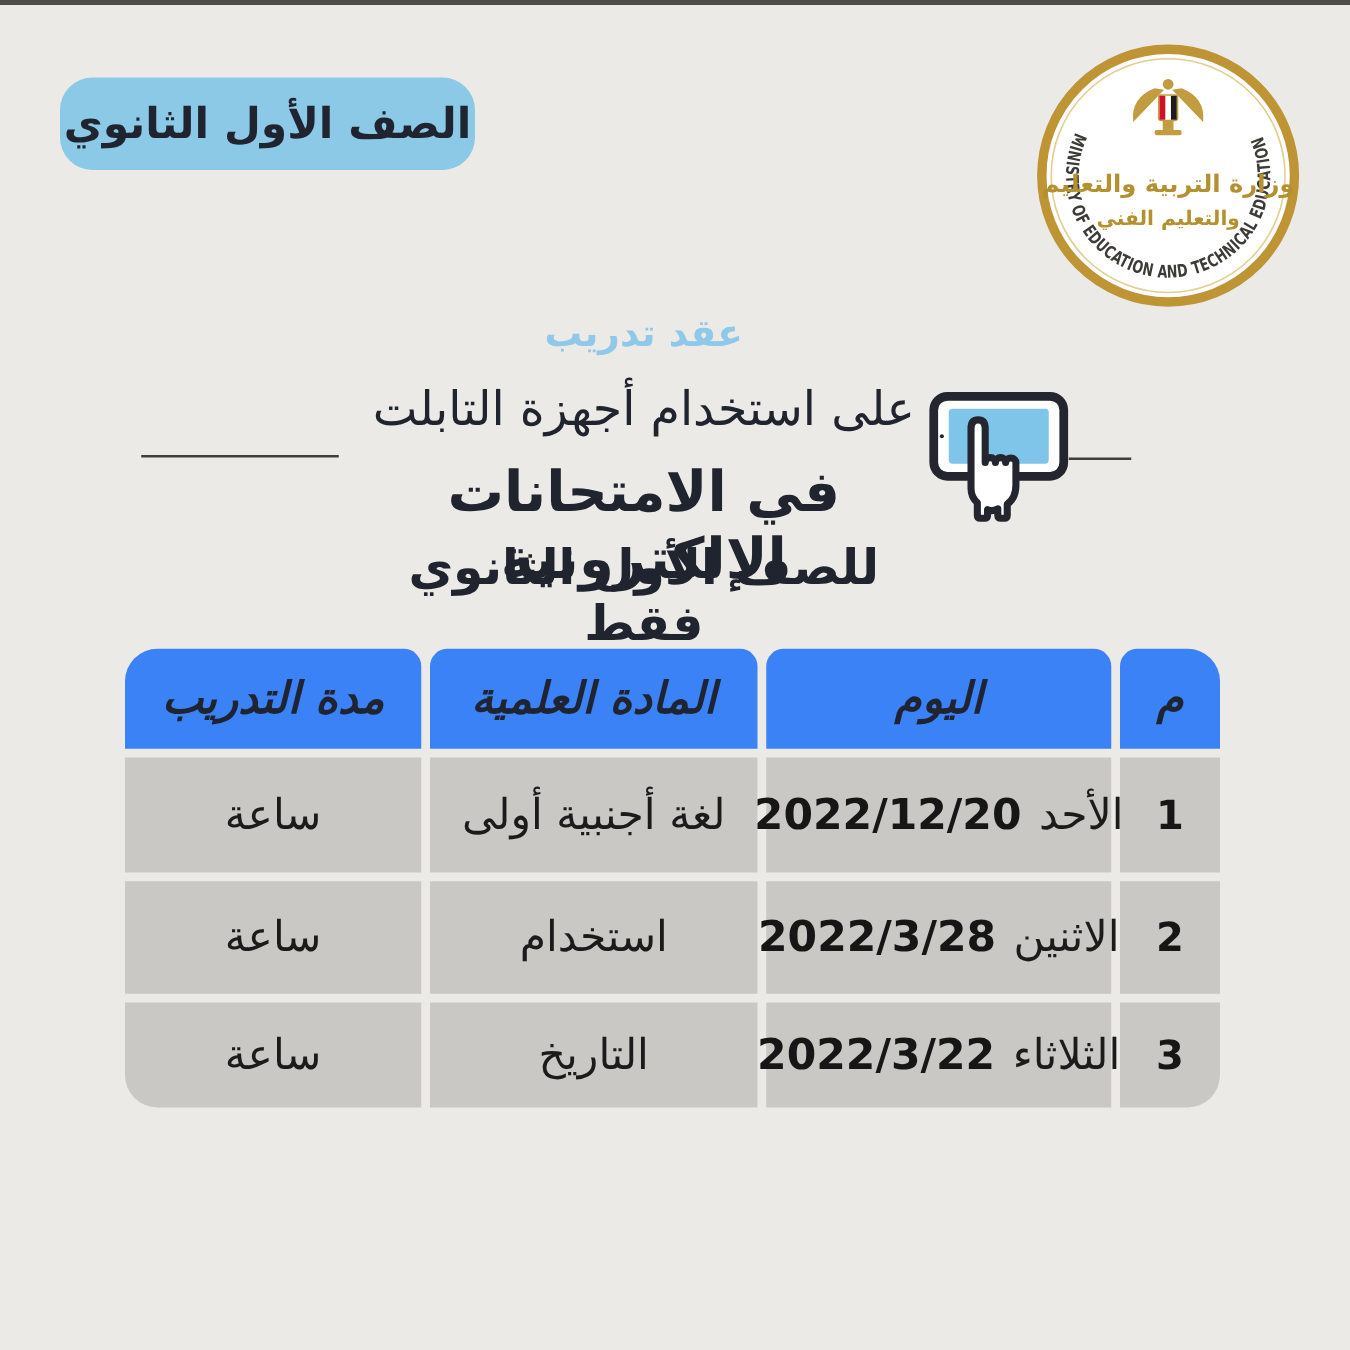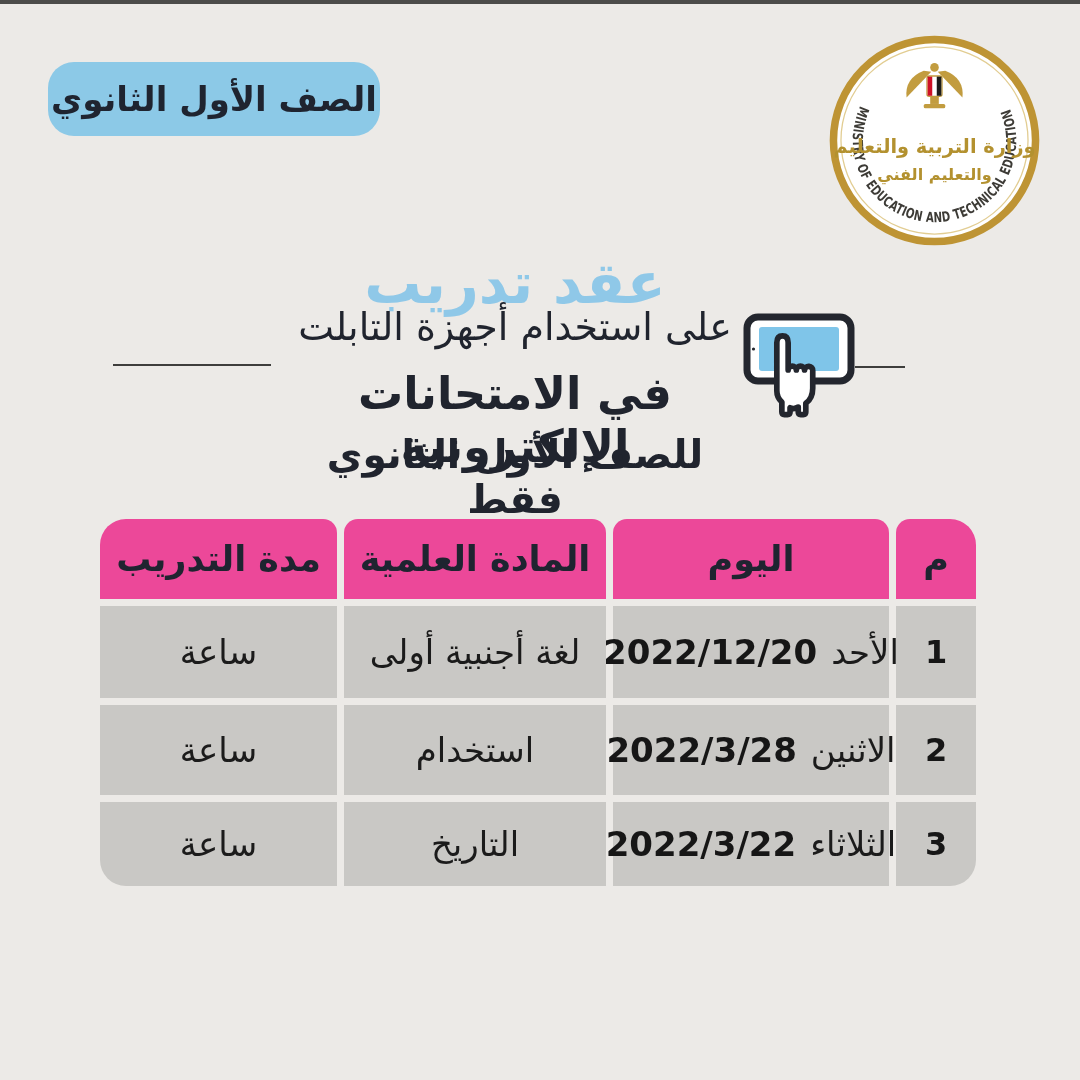--- a/index.html
+++ b/index.html
@@ -19,21 +19,21 @@
     display:flex; align-items:center; justify-content:center;margin-left:48px;
   }
   .badge span { font-size:34px; font-weight:700; color:#1F2430; }
 
   
   .logo { position:absolute; left:827px; top:33px; width:215px; height:215px; }
 
   
   .eyebrow {
     position:absolute; left:285px; top:250px; width:460px;
-    text-align:center; font-size:57px; font-weight:700; color:#8FC8E8;
+    text-align:center; font-size:30px; font-weight:700; color:#8FC8E8;
   }
   .hero-line1 {
     position:absolute; left:285px; top:305px; width:460px;
     direction:rtl; text-align:center; font-size:38px; font-weight:400; color:#20242E;
   }
   .hero-line2 {
     position:absolute; left:285px; top:367px; width:460px;
     direction:rtl; text-align:center; font-size:45px; font-weight:700; color:#20242E;
   }
   .hero-subtitle {
@@ -49,23 +49,23 @@
   
   .table {
     position:absolute; left:100px; top:519px; width:876px;
     display:grid;
     grid-template-columns:80px 276px 262px 237px;
     grid-template-rows:80px 92px 90px 84px;
     column-gap:7px; row-gap:7px;
     direction:rtl;
   }
   .th {
-    background:#ec4899; border-radius:14px 14px 0 0;
+    background:#3b82f6; border-radius:14px 14px 0 0;
     display:flex; align-items:center; justify-content:center;
-    font-size:35px; font-weight:700; color:#1F2430;
+    font-size:35px; font-weight:700; color:#1F2430;font-style:italic;
   }
   .th.corner-r { border-top-right-radius:26px; }
   .th.corner-l { border-top-left-radius:26px; }
   .td {
     background:#C9C8C5;
     display:flex; align-items:center; justify-content:center;
     font-size:34px; font-weight:400; color:#1B1B1B;
     direction:rtl; gap:14px;
   }
   .td.corner-br { border-bottom-right-radius:26px; }

